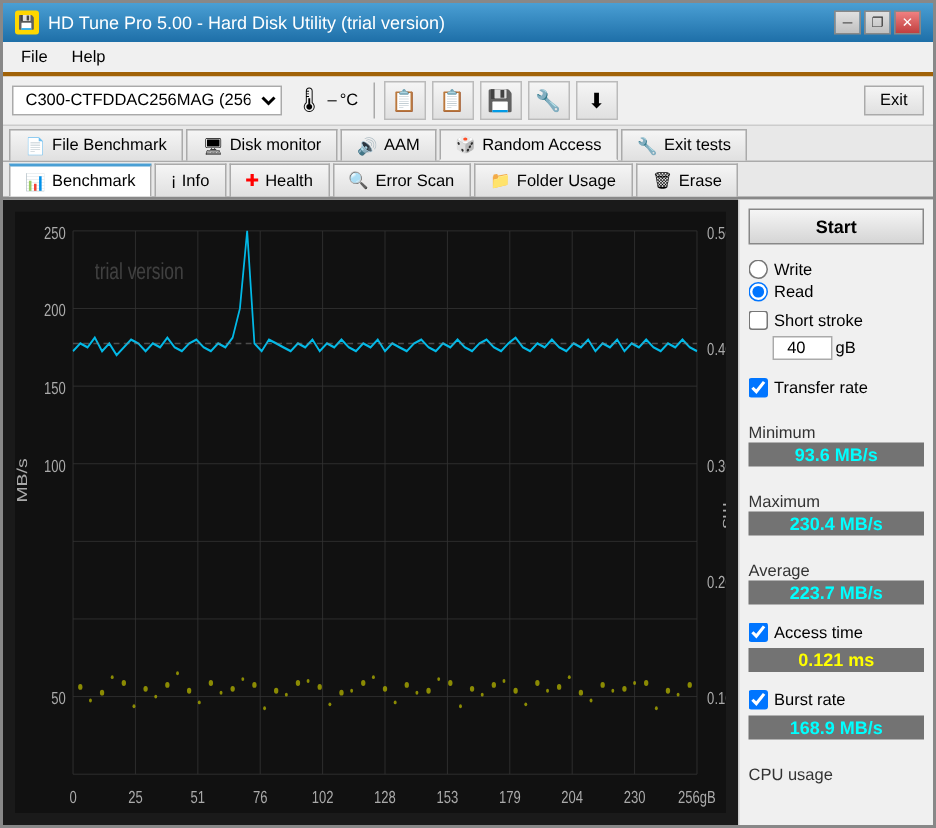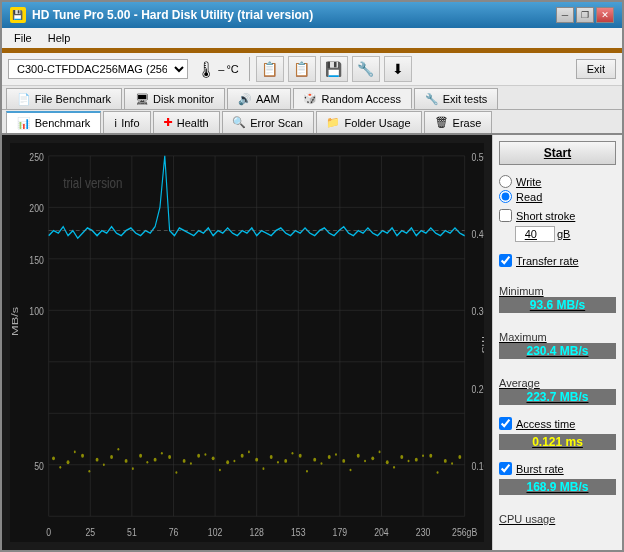--- a/index.html
+++ b/index.html
@@ -40,21 +40,21 @@
       background: #ffd700;
       border-radius: 2px;
       display: flex;
       align-items: center;
       justify-content: center;
       font-size: 9px;
       color: #333;
     }
     .title-bar-title {
       font-size: 12px;
-      font-weight: bold;
+      font-weight: normal;
     }
     .title-bar-buttons {
       display: flex;
       gap: 2px;
     }
     .tb-btn {
       width: 18px;
       height: 16px;
       background: linear-gradient(to bottom, #e0e0e0, #c0c0c0);
       border: 1px solid #888;
@@ -64,21 +64,21 @@
       font-size: 9px;
       cursor: pointer;
       color: #333;
     }
     .tb-btn.close { background: linear-gradient(to bottom, #f08080, #c04040); color: white; }
     .menu-bar {
       background: #f0f0f0;
       display: flex;
       gap: 0;
       padding: 2px 4px;
-      border-bottom: 5px solid #a16207;
+      border-bottom: 3px solid #a16207;
       flex-shrink: 0;
     }
     .menu-item {
       padding: 2px 8px;
       cursor: pointer;
       font-size: 11px;
     }
     .toolbar {
       background: #f0f0f0;
       display: flex;
@@ -175,21 +175,20 @@
       margin-right: 2px;
     }
     .tab-bottom.active {
       background: white;
       border-top: 2px solid #4a9fd4;
     }
     .content-area {
       display: flex;
       flex: 1;
       overflow: hidden;
-      text-decoration: underline;
     }
     .chart-area {
       flex: 1;
       background: #1a1a1a;
       position: relative;
       padding: 8px;
       overflow: hidden;
     }
     .sidebar {
       width: 130px;

